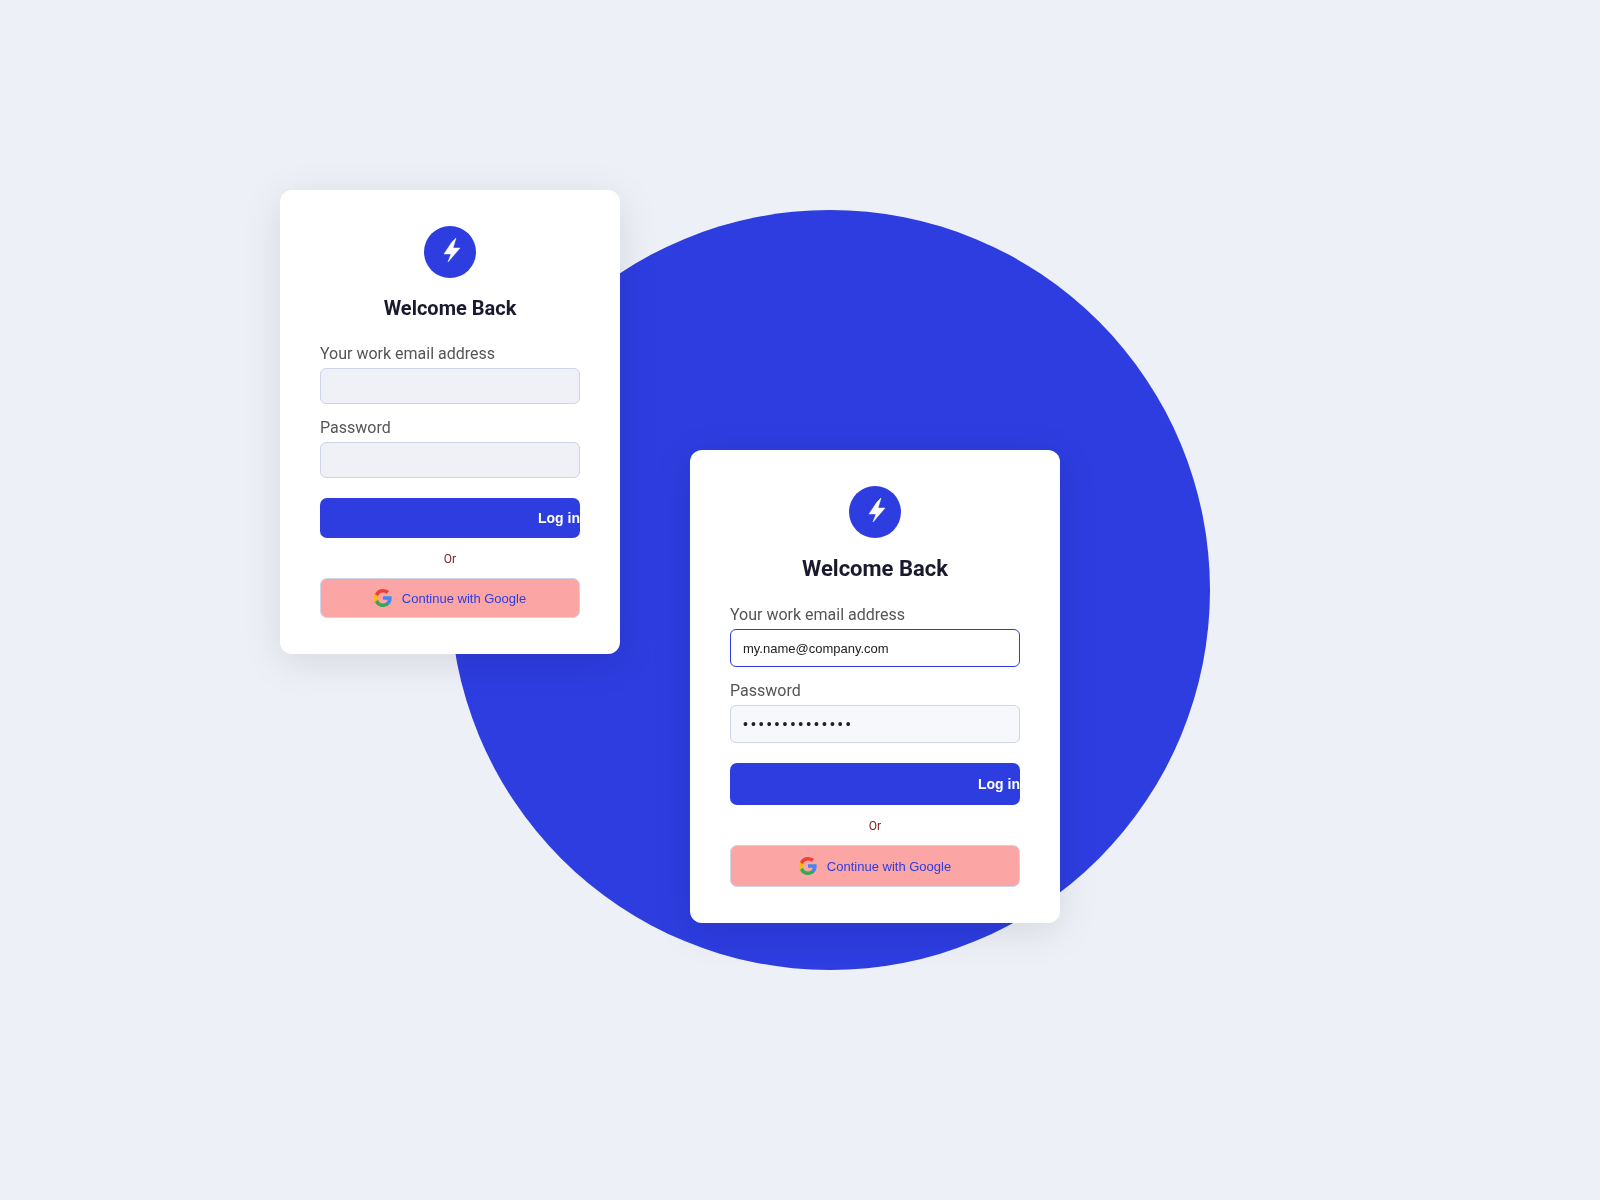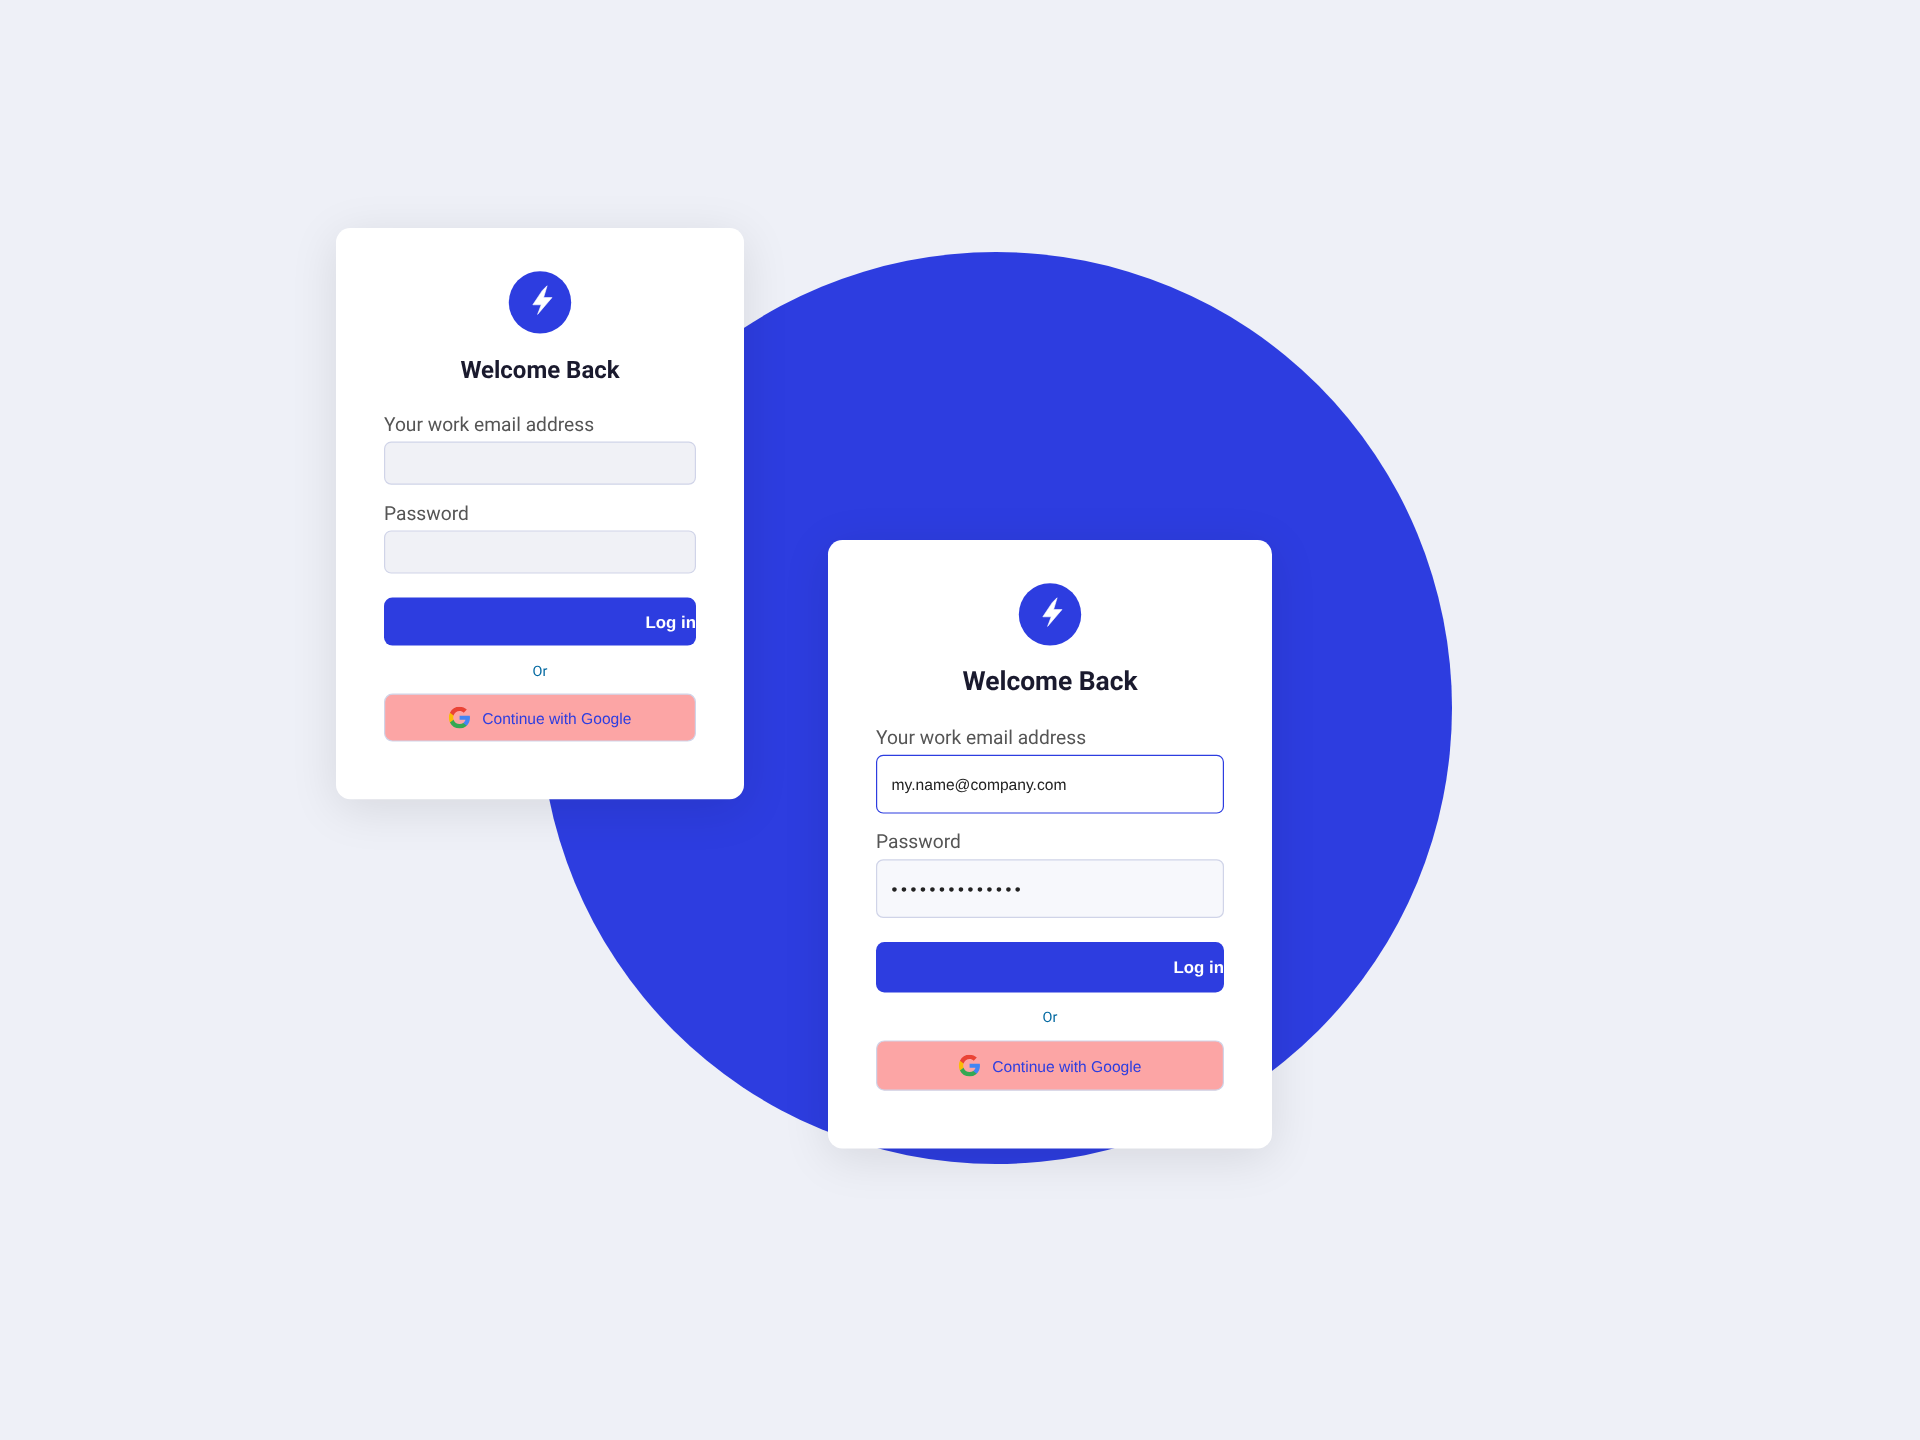--- a/index.html
+++ b/index.html
@@ -33,21 +33,21 @@
       left: 200px;
       z-index: 0;
       
     }
 
     
     .login-card {
       position: absolute;
       background: #fff;
       border-radius: 12px;
-      padding: 36px 40px 48px;
+      padding: 36px 40px 36px;
       box-shadow: 0 8px 40px rgba(0,0,0,0.10);
       display: flex;
       flex-direction: column;
       align-items: center;
     }
 
     
     .card-back {
       width: 340px;
       top: 40px;
@@ -100,21 +100,21 @@
 
     .field-label {
       font-size: 16px;
       color: #555;
       margin-bottom: 5px;
       display: block;
     }
 
     .field-input {
       width: 100%;
-      height: 49px;
+      height: 38px;
       border: 1.5px solid #d0d4e8;
       border-radius: 6px;
       padding: 0 12px;
       font-size: 13px;
       color: #222;
       background: #f7f8fc;
       outline: none;
     }
 
     .field-input.focused {
@@ -146,21 +146,21 @@
       margin-bottom: 14px;
       text-align: right;
     }
 
     .card-back .login-btn {
       height: 40px;
     }
 
     .or-divider {
       font-size: 12px;
-      color: #0369a1;
+      color: #7f1d1d;
       margin-bottom: 12px;
       text-align: center;
     }
 
     .google-btn {
       width: 100%;
       height: 42px;
       border: 1.5px solid #d0d4e8;
       border-radius: 7px;
       background: #fca5a5;

